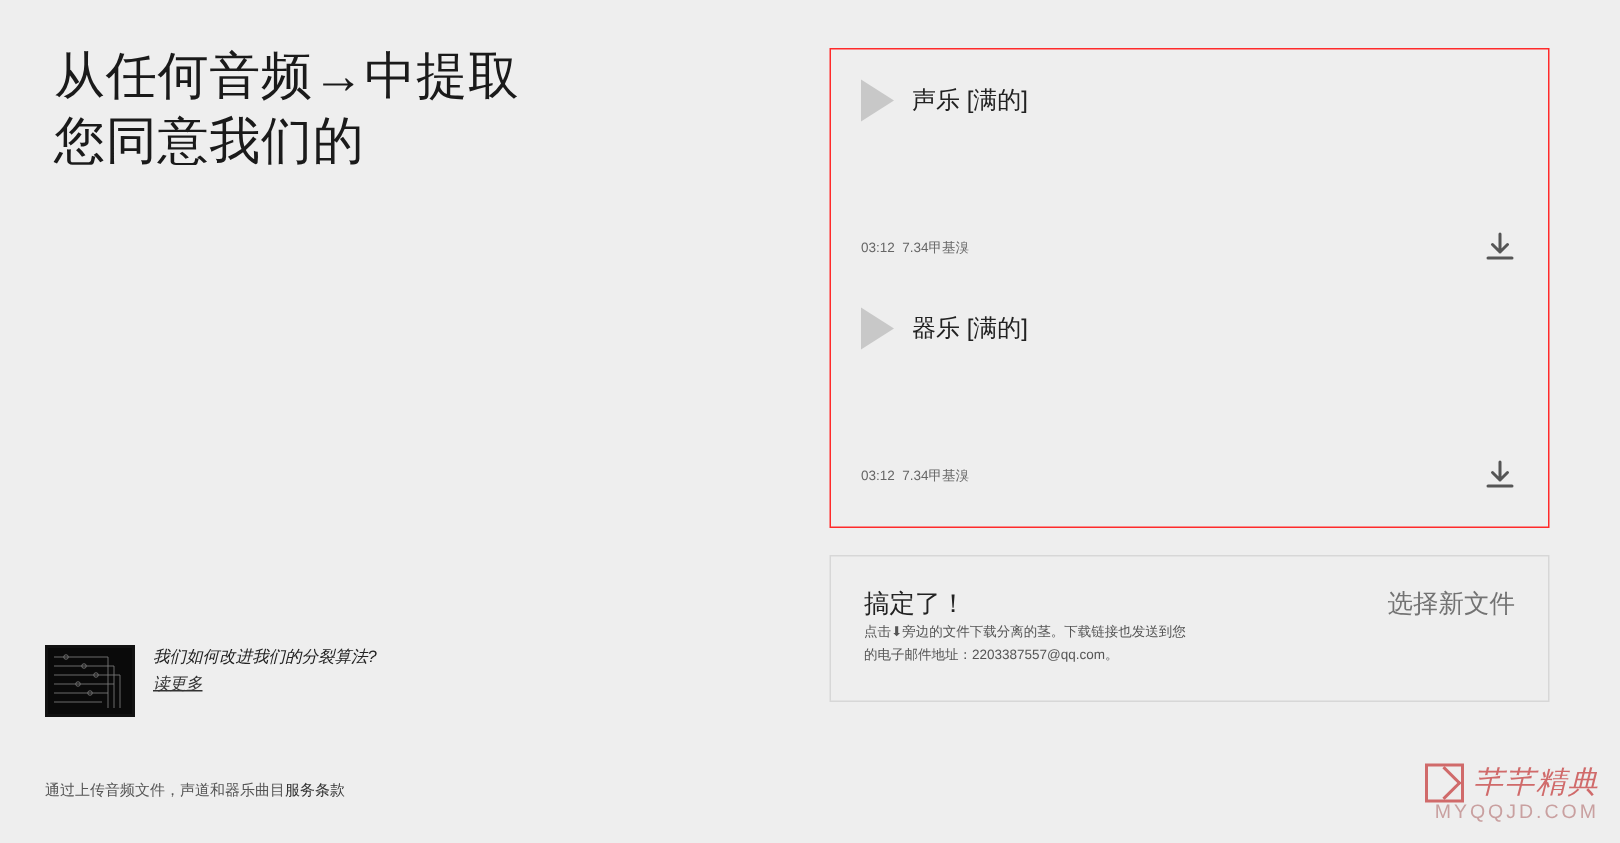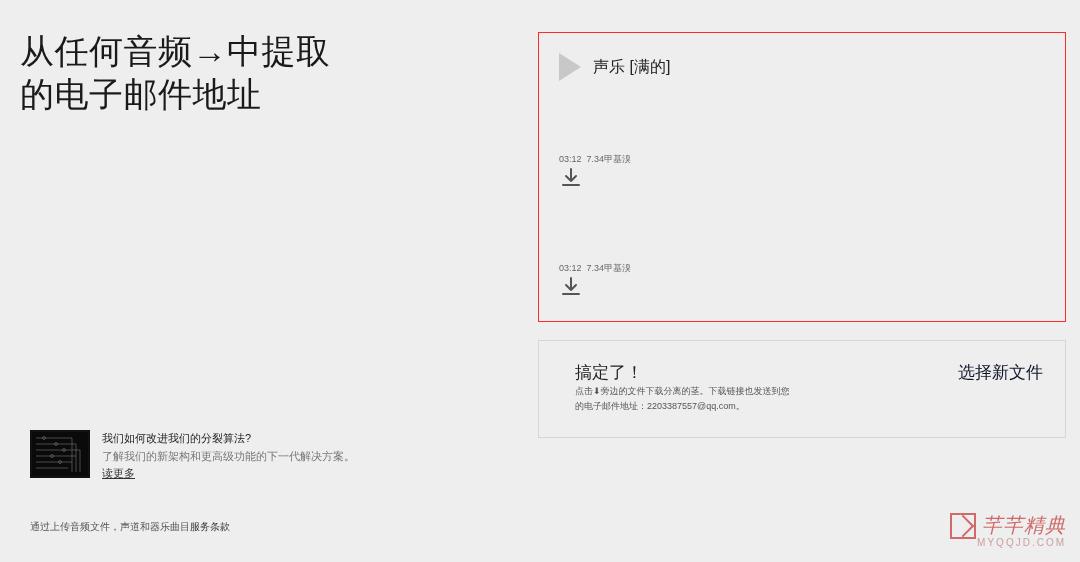--- a/index.html
+++ b/index.html
@@ -6,21 +6,21 @@
     body {
       width: 1080px;
       height: 562px;
       background: #eeeeee;
       font-family: -apple-system, BlinkMacSystemFont, "Segoe UI", "Microsoft YaHei", sans-serif;
       overflow: hidden;
       position: relative;
     }
     .left-col {
       position: absolute;
-      left: 20px;
+      left: 36px;
       top: 30px;
       width: 410px;
     }
     .headline {
       font-size: 34px;
       font-weight: 400;
       color: #1a1a1a;
       line-height: 1.25;
       letter-spacing: 0.5px;
     }
@@ -33,20 +33,21 @@
     }
     .promo {
       position: absolute;
       left: 30px;
       top: 430px;
       width: 360px;
     }
     .promo-row {
       display: flex;
       gap: 12px;
+      font-style: italic;
     }
     .promo-thumb {
       width: 60px;
       height: 48px;
       background: #111;
       display: flex;
       align-items: center;
       justify-content: center;
     }
     .promo-thumb svg { display:block; }
@@ -61,23 +62,23 @@
     .tos-line {
       position: absolute;
       left: 30px;
       bottom: 28px;
       font-size: 10px;
       color: #555;
     }
     .tos-bold { color:#333; font-weight:400; }
     .right-col {
       position: absolute;
-      left: 538px;
+      left: 553px;
       top: 32px;
-      width: 528px;
+      width: 480px;
     }
     .tracks-frame {
       border: 1.5px solid #ff2a2a;
       padding: 20px 20px 22px 20px;
     }
     .track {
       margin-bottom: 28px;
     }
     .track:last-child { margin-bottom: 0; }
     .track-header {
@@ -92,53 +93,52 @@
       border-top: 14px solid transparent;
       border-bottom: 14px solid transparent;
       cursor: pointer;
     }
     .track-title {
       font-size: 16px;
       color: #222;
     }
     .track-footer {
       display: flex;
-      align-items: flex-start;
+      align-items: center;
       margin-top: 72px;
-      flex-direction: column;
     }
     .track-meta {
       font-size: 9px;
       color: #666;
       flex: 1;
     }
     .dl-icon {
       width: 24px;
       height: 24px;
       color: #555;
       cursor: pointer;
     }
     .done-box {
       border: 1px solid #d7d7d7;
       margin-top: 18px;
-      padding: 20px 22px 22px 36px;
+      padding: 20px 22px 22px 22px;
       position: relative;
     }
     .done-row {
       display: flex;
       justify-content: space-between;
       align-items: baseline;
     }
     .done-label {
       font-size: 17px;
       color: #222;
     }
     .newfile-btn {
       font-size: 17px;
-      color: #0f172a;
+      color: #737373;
       cursor: pointer;
     }
     .done-hint {
       font-size: 9px;
       color: #555;
       line-height: 1.7;
     }
     .watermark {
       position: absolute;
       right: 14px;
@@ -155,33 +155,33 @@
       justify-content:flex-end;
       gap:6px;
     }
     .wm-box{
       width:26px;height:26px;border:2px solid #d06a6a;display:inline-block;position:relative;
     }
     .wm-box::before{
       content:"";position:absolute;left:3px;bottom:3px;width:14px;height:14px;border-top:2px solid #d06a6a;border-right:2px solid #d06a6a;transform:rotate(45deg);
     }
     .wm-bot {
-      font-size: 10px;
+      font-size: 13px;
       color: #c9a0a0;
       letter-spacing: 2px;
       margin-top: -2px;
     }
   </style>
 </head>
 <body>
 
 <div class="left-col">
   <h1 class="headline">
     <span>从任何音频→中提取</span><br>
-    <span>的电子邮件地址</span>
+    <span>您同意我们的</span>
   </h1>
 </div>
 
 <div class="promo">
   <div class="promo-row">
     <div class="promo-thumb">
       <svg width="56" height="44" viewBox="0 0 56 44">
         <rect x="0" y="0" width="56" height="44" fill="#0a0a0a"></rect>
         <g stroke="#777" stroke-width="0.6" fill="none">
           <path d="M4 6 H40 M4 12 H44 M4 18 H48 M4 24 H44 M4 30 H40 M4 36 H36"></path>
@@ -189,21 +189,20 @@
           <circle cx="12" cy="6" r="1.5"></circle>
             <circle cx="24" cy="12" r="1.5"></circle>
             <circle cx="32" cy="18" r="1.5"></circle>
           <circle cx="20" cy="24" r="1.5"></circle>
             <circle cx="28" cy="30" r="1.5"></circle>
         </g>
       </svg>
     </div>
     <div class="promo-text">
       <div class="promo-title">我们如何改进我们的分裂算法?</div>
-      <div class="promo-desc">了解我们的新架构和更高级功能的下一代解决方案。</div>
       <span class="promo-more">读更多</span>
     </div>
   </div>
 </div>
 
 <div class="tos-line">
   <span>通过上传音频文件，声道和器乐曲目</span><span class="tos-bold">服务条款</span>
 </div>
 
 <div class="right-col">
@@ -218,20 +217,24 @@
         <div class="track-meta">
           <span>03:12</span>&nbsp;&nbsp;<span>7.34甲基溴</span>
         </div>
         <svg class="dl-icon" viewBox="0 0 24 24">
           <path d="M12 3 V15 M7 10 L12 15 L17 10 M4 19 H20" stroke="currentColor" stroke-width="2" fill="none" stroke-linecap="round" stroke-linejoin="round"></path>
         </svg>
       </div>
     </div>
 
     <div class="track">
+      <div class="track-header">
+        <div class="play-btn"></div>
+        <div class="track-title">器乐 [满的]</div>
+      </div>
       <div class="track-footer">
         <div class="track-meta">
           <span>03:12</span>&nbsp;&nbsp;<span>7.34甲基溴</span>
         </div>
         <svg class="dl-icon" viewBox="0 0 24 24">
           <path d="M12 3 V15 M7 10 L12 15 L17 10 M4 19 H20" stroke="currentColor" stroke-width="2" fill="none" stroke-linecap="round" stroke-linejoin="round"></path>
         </svg>
       </div>
     </div>
 

